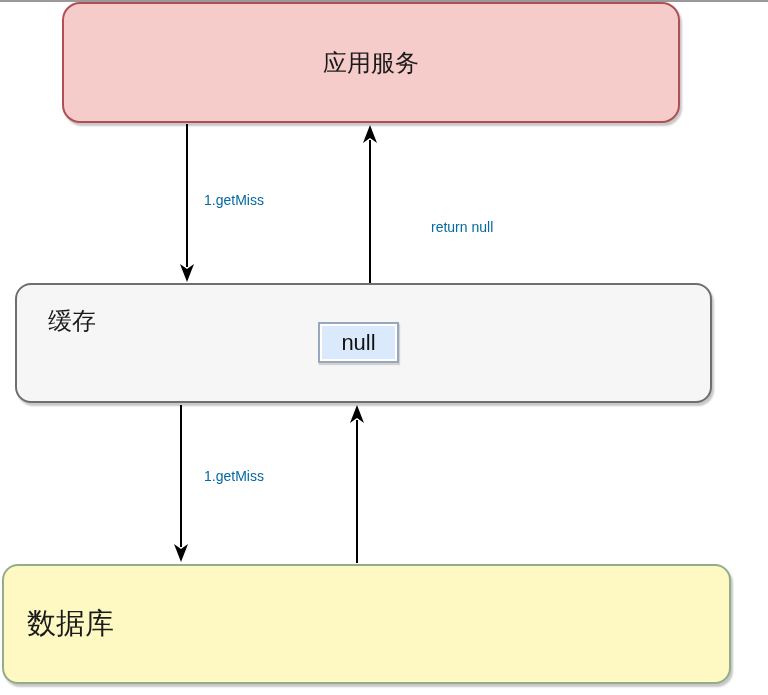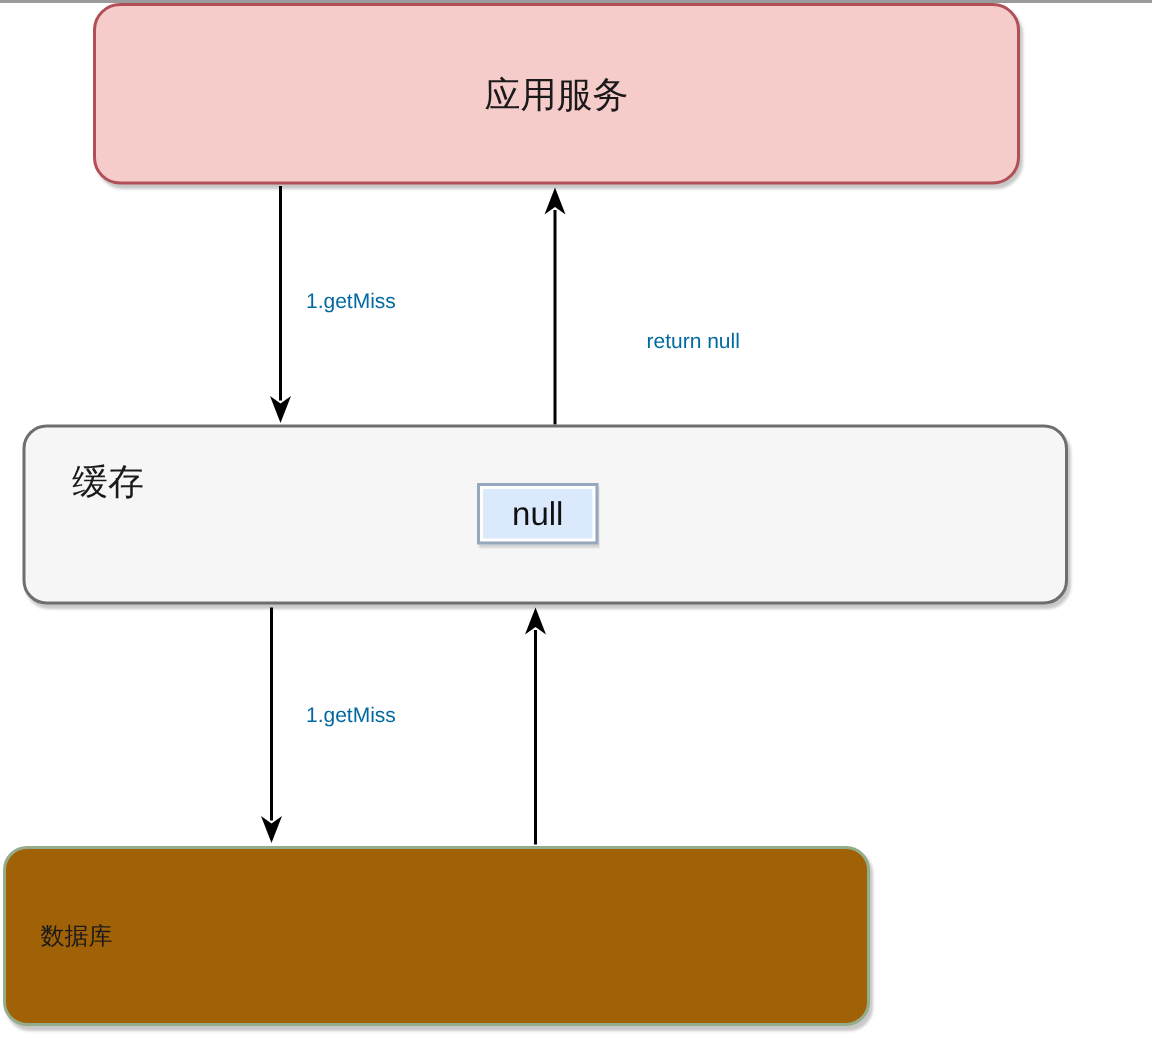--- a/index.html
+++ b/index.html
@@ -61,27 +61,27 @@
     border: 2px solid #97a7bc;
     box-shadow: inset 0 0 0 2px #ffffff, 1px 2px 1px rgba(0,0,0,0.15);
     display: flex;
     align-items: center;
     justify-content: center;
     font-size: 22px;
     color: #111111;
   }
   .node-db {
     left: 2px; top: 564px;
-    width: 578px; height: 120px;
-    background: #a16207;
+    width: 729px; height: 120px;
+    background: #fef9c3;
     border: 2px solid #94ac89;
     border-radius: 16px;
     display: flex;
     align-items: center;
-    font-size: 16px;
+    font-size: 29px;
     padding-left: 23px;
   }
   .edge-label {
     position: absolute;
     font-size: 14px;
     color: #0369a1;
     line-height: 1.2;
     white-space: nowrap;
     z-index: 3;
   }

